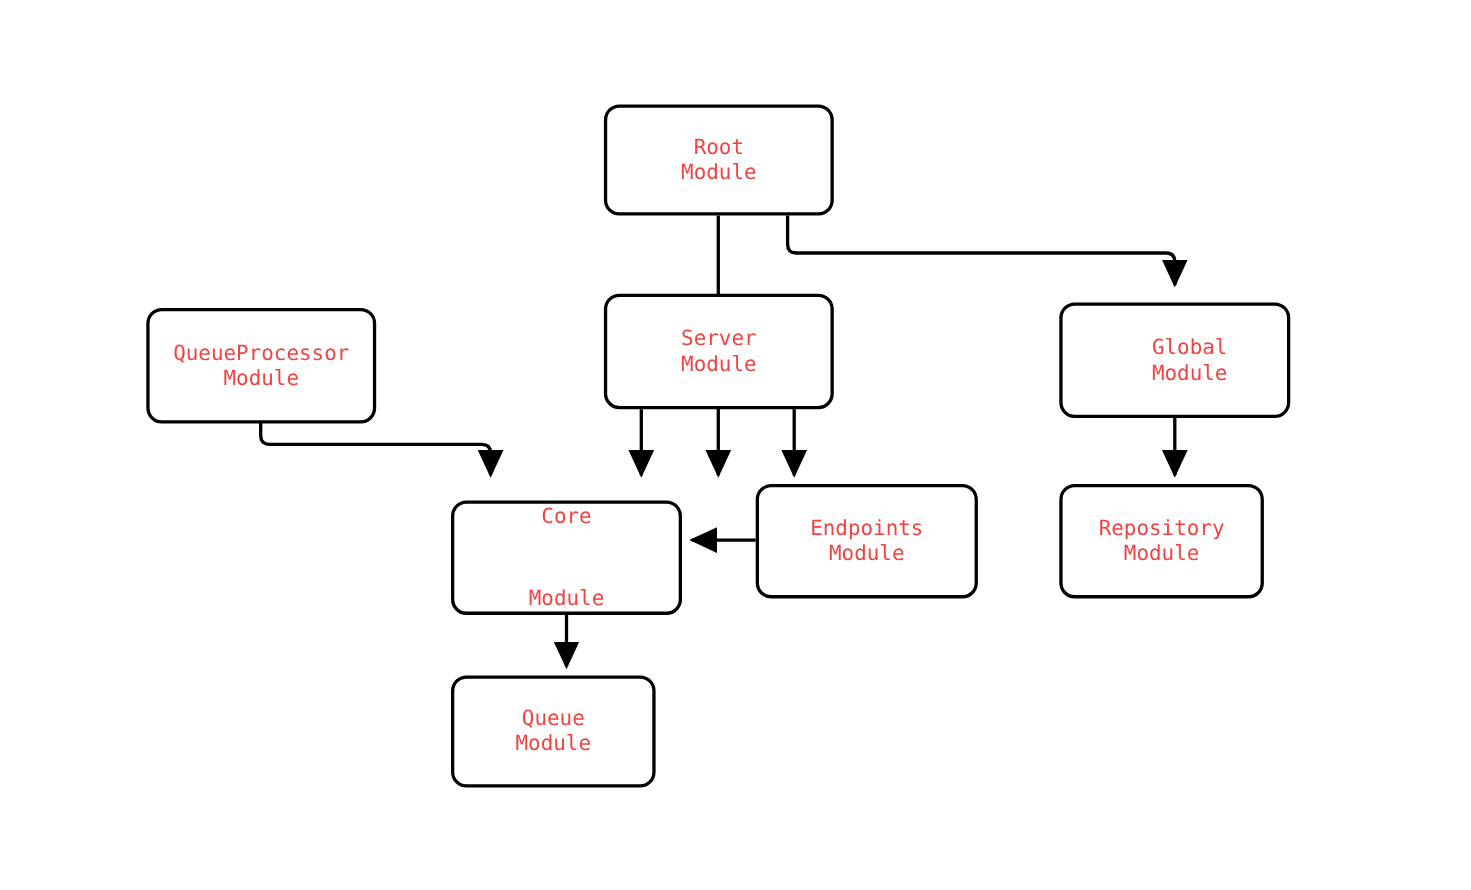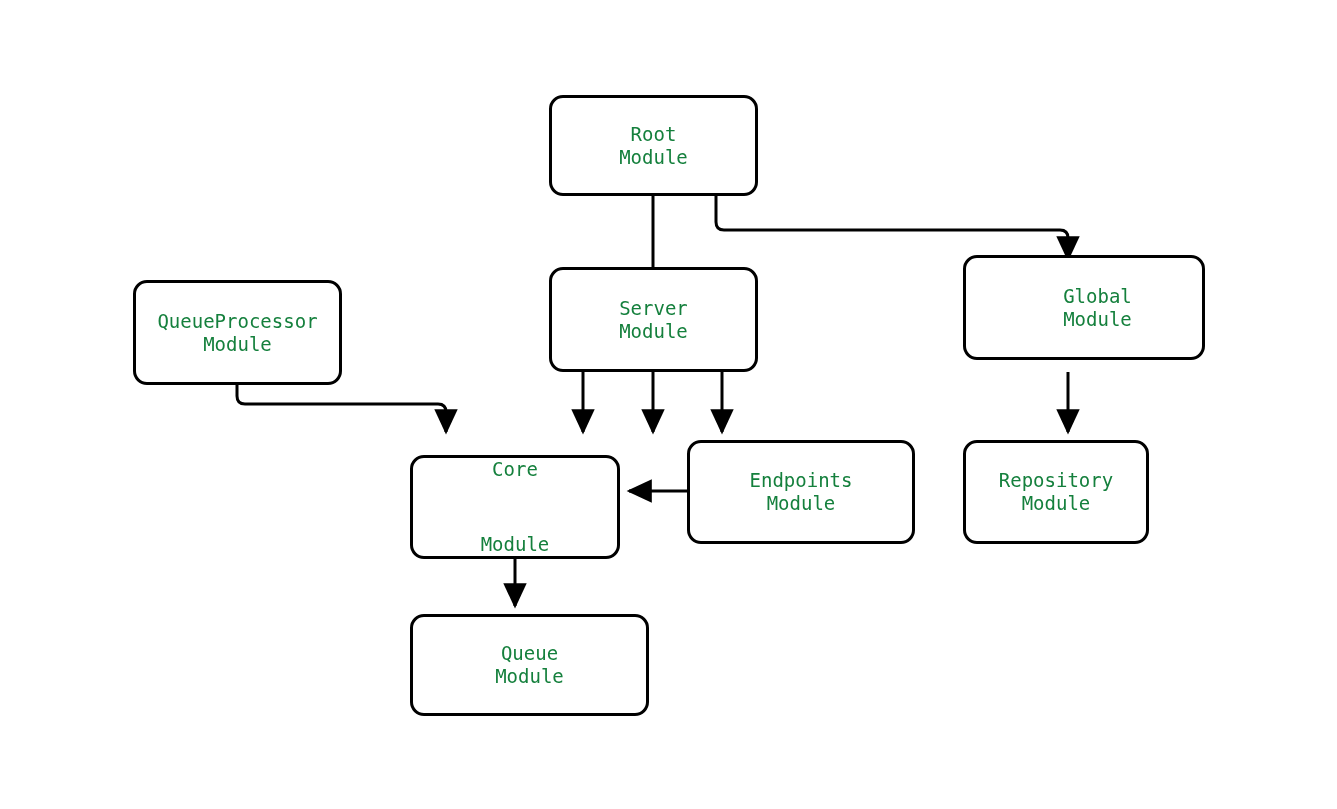--- a/index.html
+++ b/index.html
@@ -24,21 +24,21 @@
     background: #ffffff;
     display: flex;
     flex-direction: column;
     align-items: center;
     justify-content: center;
     z-index: 2;
   }
   .node .line {
     font-size: 19px;
     line-height: 23px;
-    color: #15803d;
+    color: #ef4444;
     white-space: pre;
     letter-spacing: 0px;
     text-align: center;
   }
   #edges {
     position: absolute;
     left: 0;
     top: 0;
     width: 1337px;
     height: 809px;
@@ -82,38 +82,38 @@
   <div class="node" style="left:133px; top:280px; width:209px; height:105px;">
     <div class="line">QueueProcessor</div>
     <div class="line">Module</div>
   </div>
 
   <div class="node" style="left:549px; top:267px; width:209px; height:105px;">
     <div class="line">Server</div>
     <div class="line">Module</div>
   </div>
 
-  <div class="node" style="left:963px; top:255px; width:242px; height:105px;padding-left:27px;">
+  <div class="node" style="left:963px; top:275px; width:210px; height:105px;padding-left:27px;">
     <div class="line">Global</div>
     <div class="line">Module</div>
   </div>
 
   <div class="node" style="left:410px; top:455px; width:210px; height:104px;justify-content:space-between;">
     <div class="line">Core</div>
     <div class="line">Module</div>
   </div>
 
-  <div class="node" style="left:687px; top:440px; width:228px; height:104px;">
+  <div class="node" style="left:687px; top:440px; width:202px; height:104px;">
     <div class="line">Endpoints</div>
     <div class="line">Module</div>
   </div>
 
   <div class="node" style="left:963px; top:440px; width:186px; height:104px;">
     <div class="line">Repository</div>
     <div class="line">Module</div>
   </div>
 
-  <div class="node" style="left:410px; top:614px; width:239px; height:102px;">
+  <div class="node" style="left:410px; top:614px; width:186px; height:102px;">
     <div class="line">Queue</div>
     <div class="line">Module</div>
   </div>
 
 </div>
 
 </body></html>

